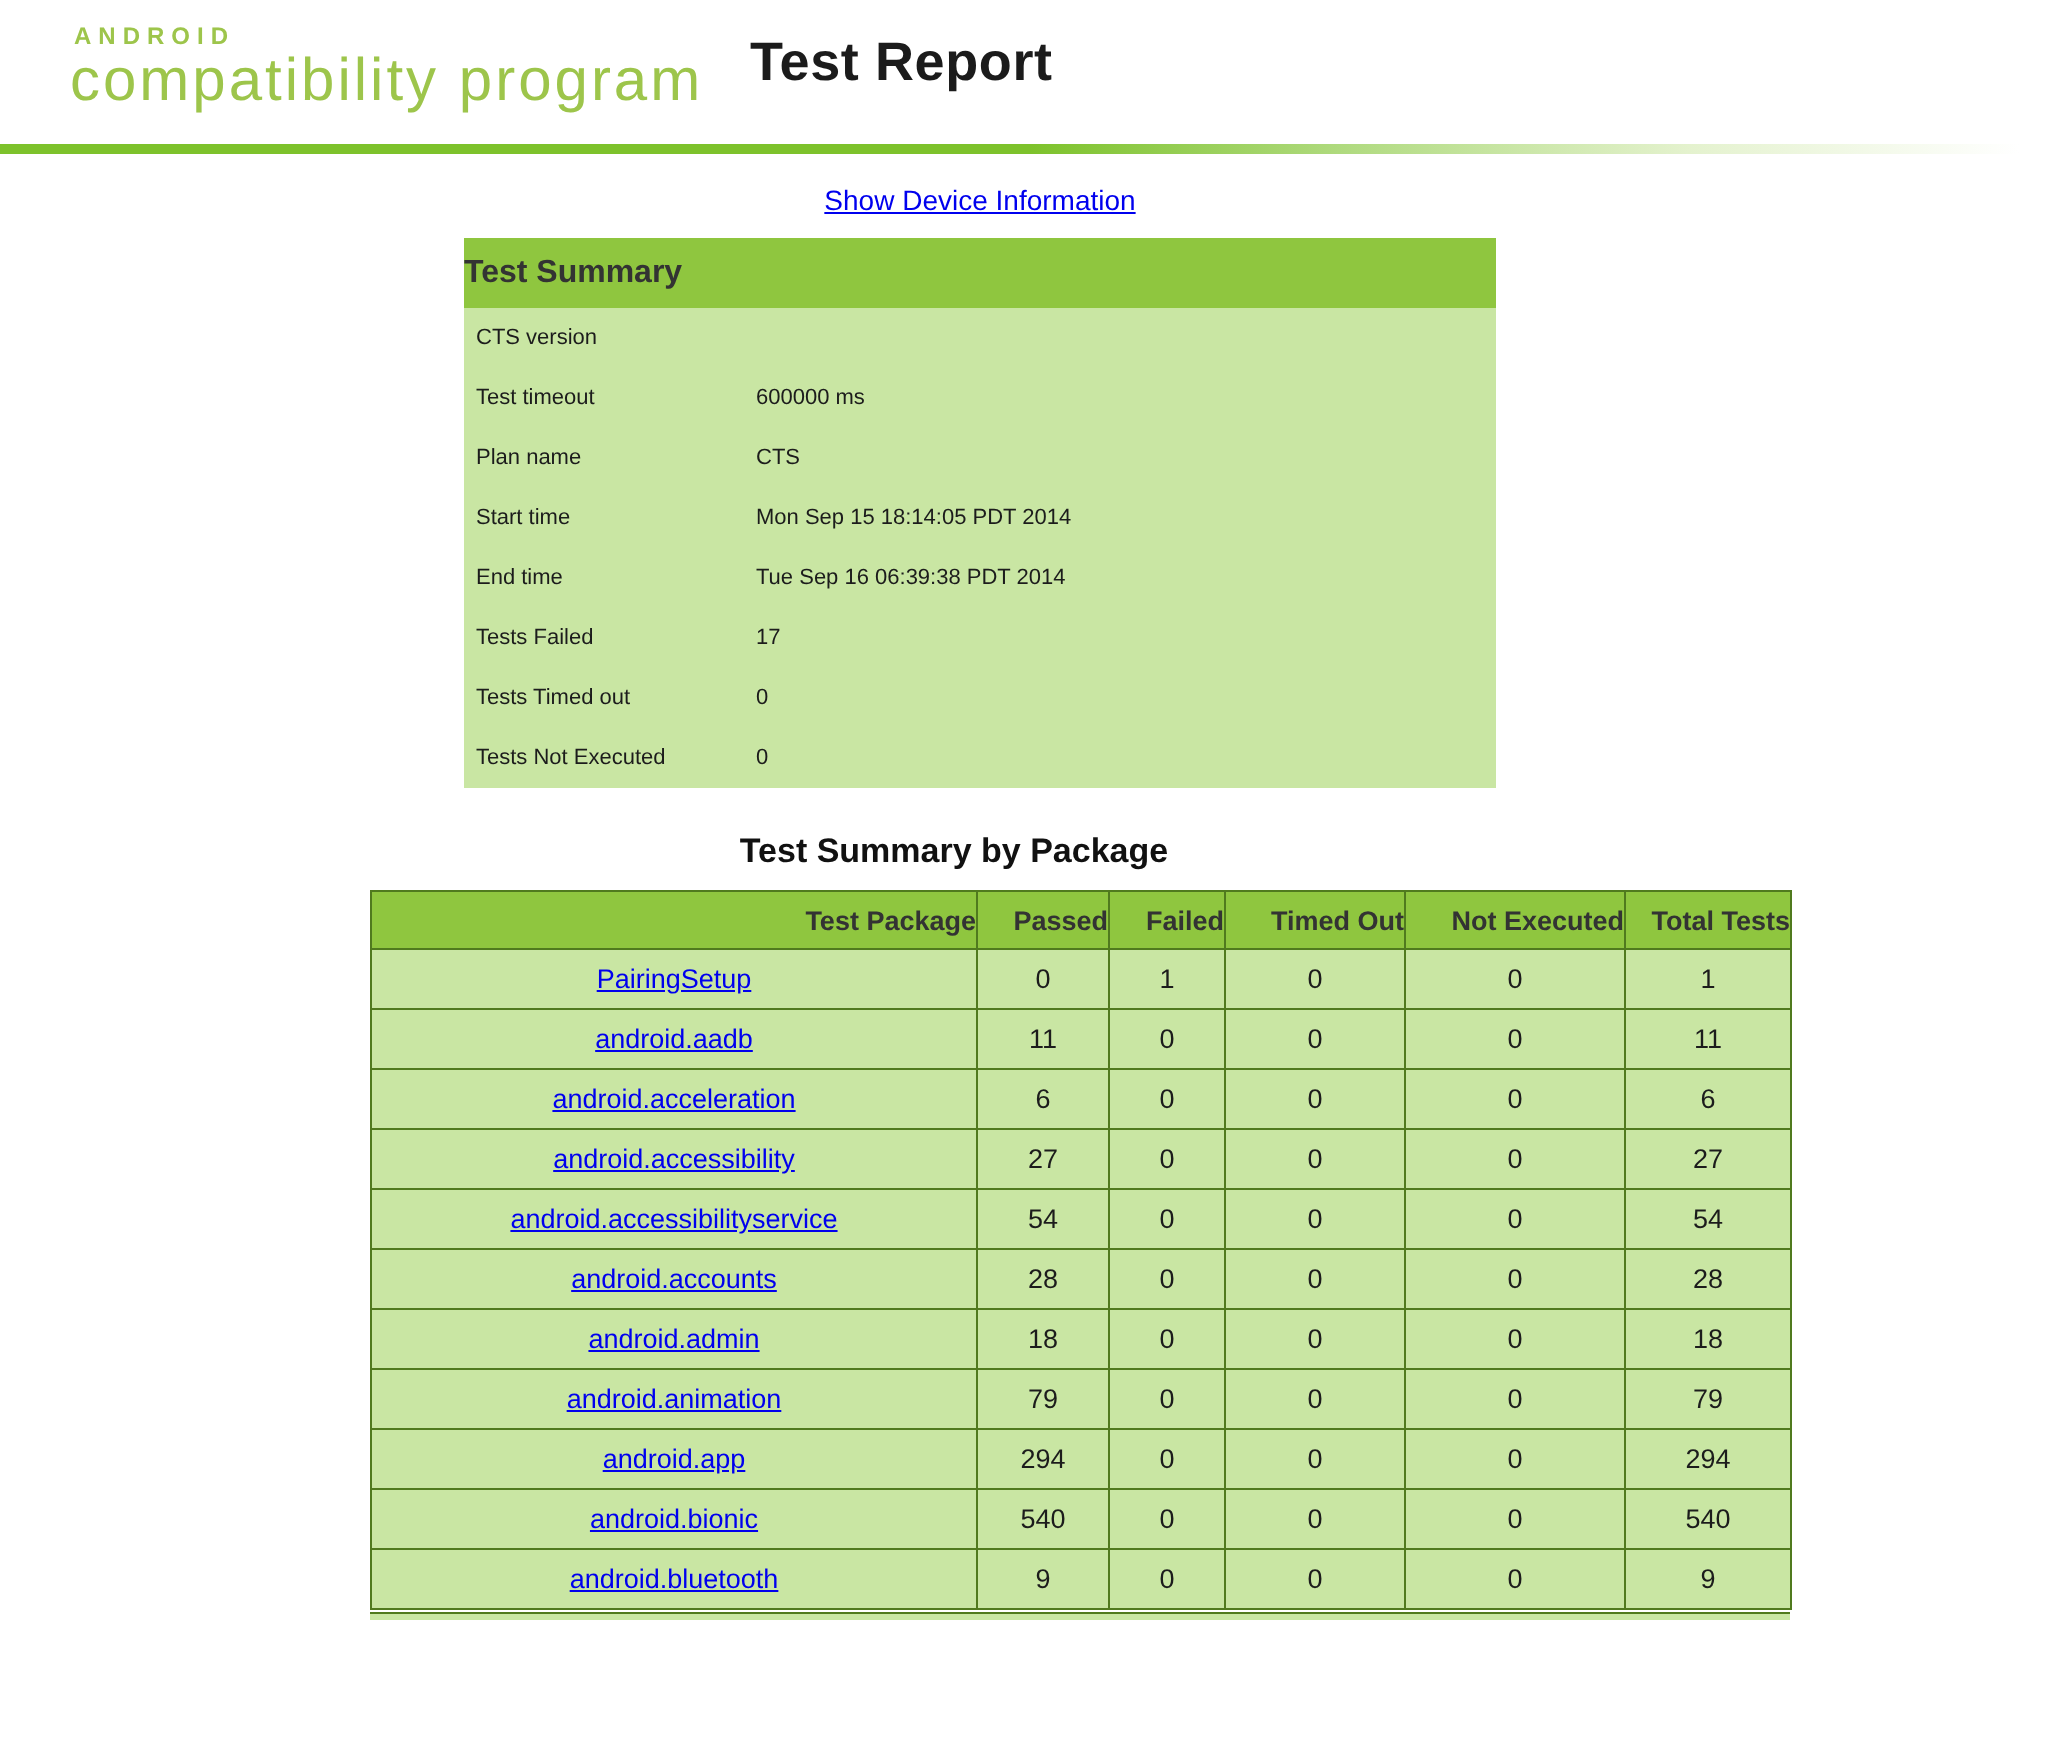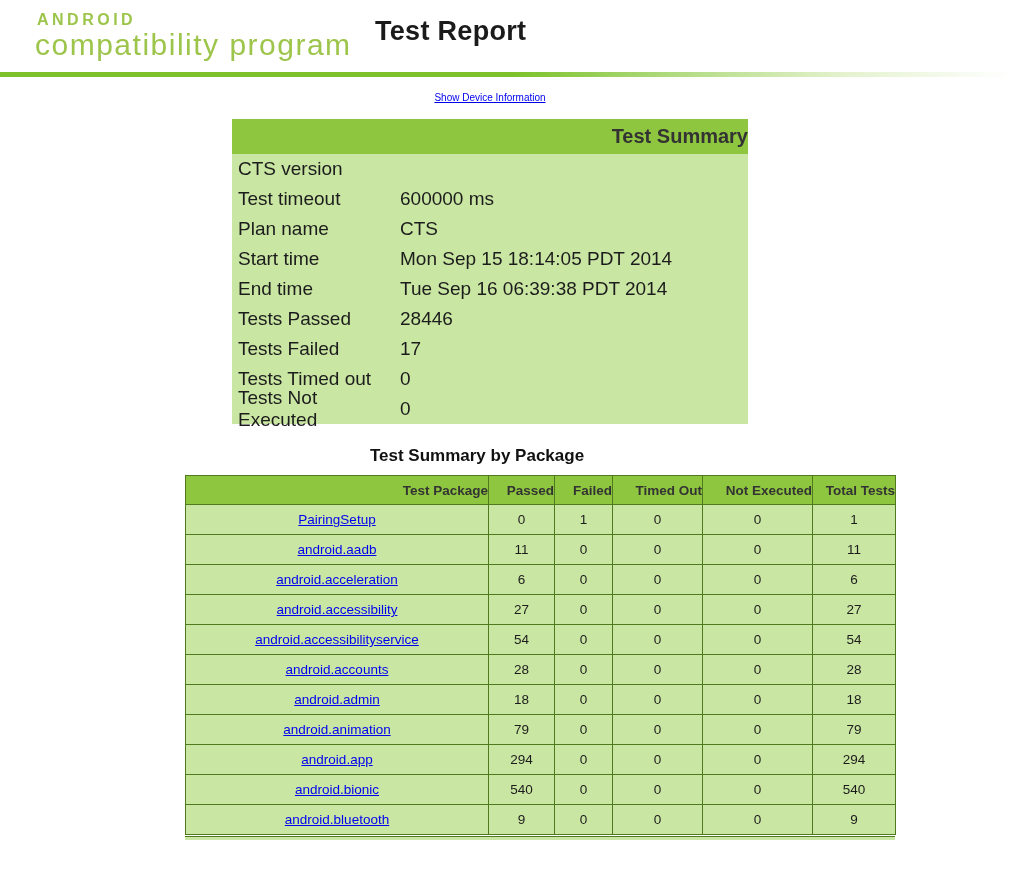--- a/index.html
+++ b/index.html
@@ -9,21 +9,21 @@
     overflow: hidden;
     font-family: "Liberation Sans", "DejaVu Sans", sans-serif;
     color: #222;
   }
 
   
   .header { position: relative; height: 72px; background: #ffffff; }
   .logo { position: absolute; left: 35px; top: 11px; }
   .logo-brand {
     display: block;
-    font-size: 16px; font-weight: bold;
+    font-size: 12px; font-weight: bold;
     letter-spacing: 3.5px;
     text-transform: uppercase;
     color: var(--logo-green, #9DC54B);
     margin-left: 2px;
   }
   .logo-program {
     display: block;
     font-size: 30px; font-weight: normal;
     letter-spacing: 1.5px;
     color: var(--logo-green, #9DC54B);
@@ -38,36 +38,36 @@
     height: 5px; width: 1030px;
     background: linear-gradient(90deg,
       var(--divider-green, #7DC22B) 0%,
       var(--divider-green, #7DC22B) 50%,
       #AFDA7E 65%, #E4F2CE 82%, #ffffff 98%);
   }
 
   
   .content { width: 980px; }
 
-  .device-link-row { text-align: center; margin-top: 15px; font-size: 10px; height: 15px; }
+  .device-link-row { text-align: center; margin-top: 15px; font-size: 14px; height: 15px; }
   a { color: var(--link-blue, #0000EE); text-decoration: underline; cursor: pointer; }
 
   
   .summary-card { width: 516px; margin: 12px auto 0 auto; }
   .summary-header {
     height: 35px; line-height: 35px;
     background: var(--table-header-green, #8FC63F);
-    text-align: right;
-    font-size: 20px; font-weight: bold; color: #333333; padding-left: 24px;
+    text-align: left;
+    font-size: 16px; font-weight: bold; color: #333333;
   }
   .summary-body { background: var(--table-row-green, #C9E6A3); }
   .summary-row {
     display: flex; align-items: center;
     height: 30px; padding-left: 6px;
-    font-size: 19px; color: #1c1c1c; gap: 22px;
+    font-size: 11px; color: #1c1c1c;
   }
   .summary-label { width: 140px; flex: none; }
   .summary-value { flex: 1; }
 
   
   .pkg-wrap { width: 610px; margin: 23px auto 0 auto; }
   .pkg-title {
     position: relative; left: -13px;
     text-align: center;
     font-size: 17px; font-weight: bold; color: #111111;
@@ -138,24 +138,20 @@
         <div class="summary-row">
           <span class="summary-label">Start time</span>
           <span class="summary-value">Mon Sep 15 18:14:05 PDT 2014</span>
         </div>
 
         <div class="summary-row">
           <span class="summary-label">End time</span>
           <span class="summary-value">Tue Sep 16 06:39:38 PDT 2014</span>
         </div>
 
-        <div class="summary-row">
-          <span class="summary-label">Tests Passed</span>
-          <span class="summary-value">28446</span>
-        </div>
 
         <div class="summary-row">
           <span class="summary-label">Tests Failed</span>
           <span class="summary-value">17</span>
         </div>
 
         <div class="summary-row">
           <span class="summary-label">Tests Timed out</span>
           <span class="summary-value">0</span>
         </div>

